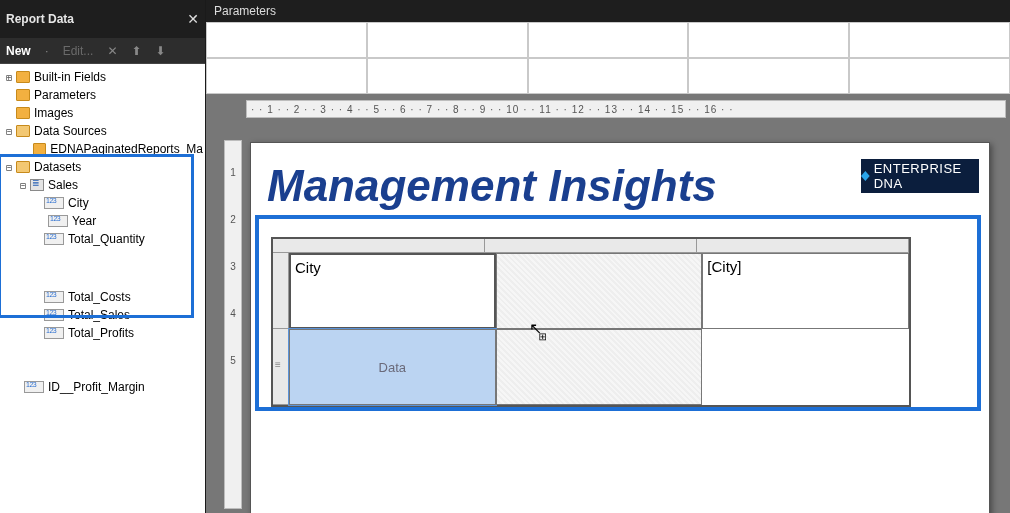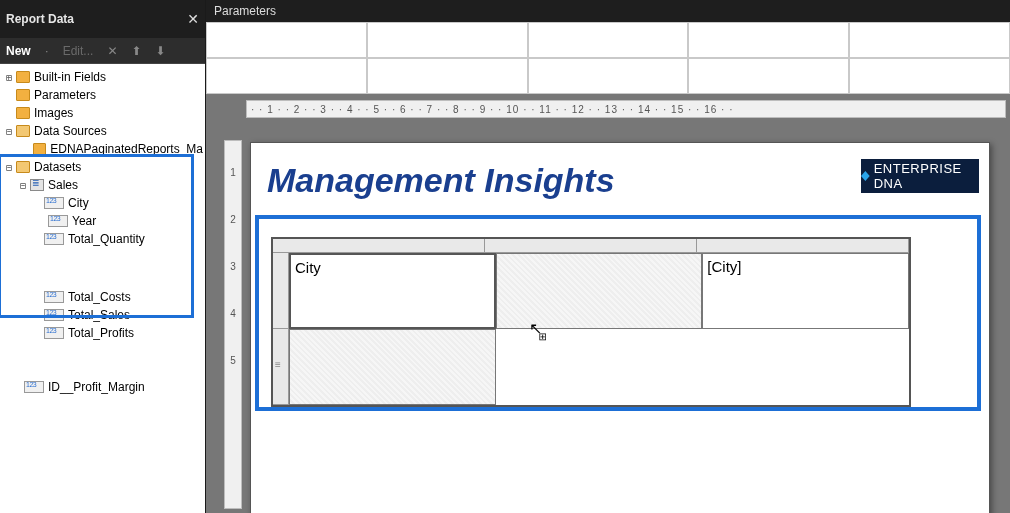--- a/index.html
+++ b/index.html
@@ -166,21 +166,21 @@
     left:44px; top:48px;
     width:740px;
     height:420px;
     background:#fff;
     border:1px solid #555;
     box-shadow:2px 2px 6px rgba(0,0,0,.4);
   }
   .rpt-title {
     position:absolute;
     left:16px; top:18px;
-    font-size:34px;
+    font-size:44px;
     font-weight:700;
     font-style:italic;
     color:#1a3f8f;
   }
   .logo {
     position:absolute;
     right:10px; top:16px;
     width:118px; height:34px;
     background:#0b1e3d;
     color:#fff;
@@ -365,20 +365,21 @@
         </div>
         <div class="tbx-rows">
           <div class="tbx-sidebar">
             <div></div>
             <div class="rowgrip"></div>
           </div>
           <div class="tbx-body">
             <div class="cell" style="border:2px solid #555;">City</div>
             <div class="cell hatch"></div>
             <div class="cell">[City]</div>
+            <div class="cell sel">Data</div>
             <div class="cell hatch"></div>
           </div>
         </div>
       </div>
 
       <span class="cursor-arrow">↖<span style="font-size:10px;position:relative;top:6px;left:-4px;">⊞</span></span>
 
     </div>
   </div>
 </div>

